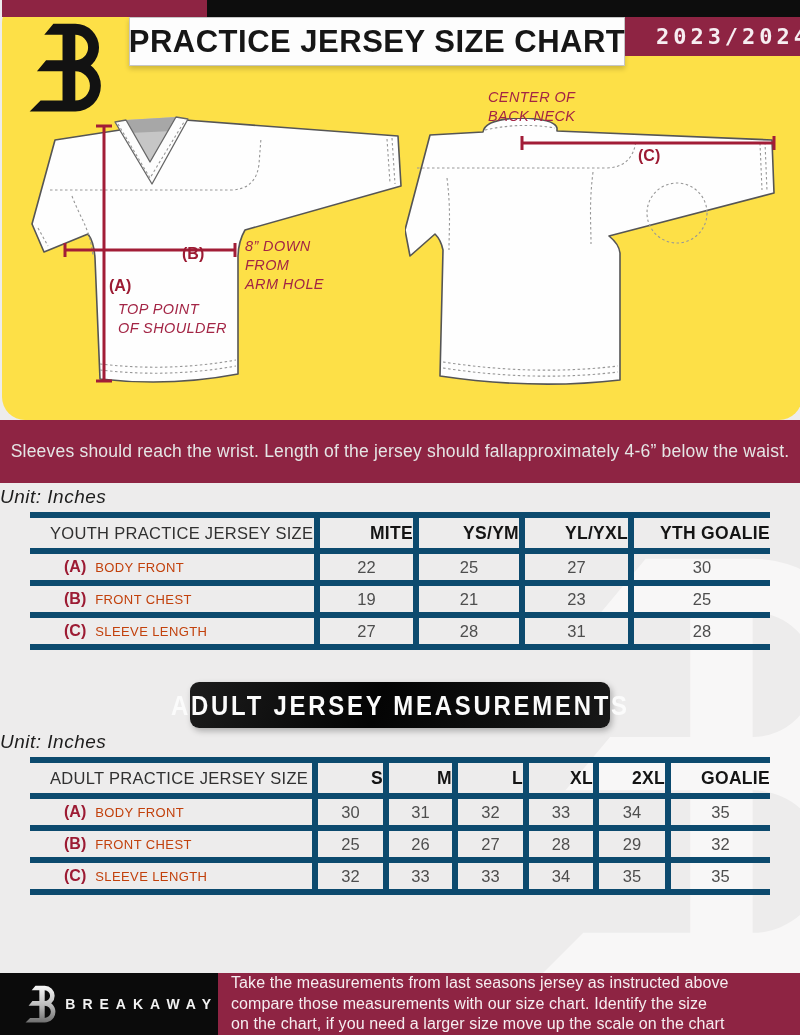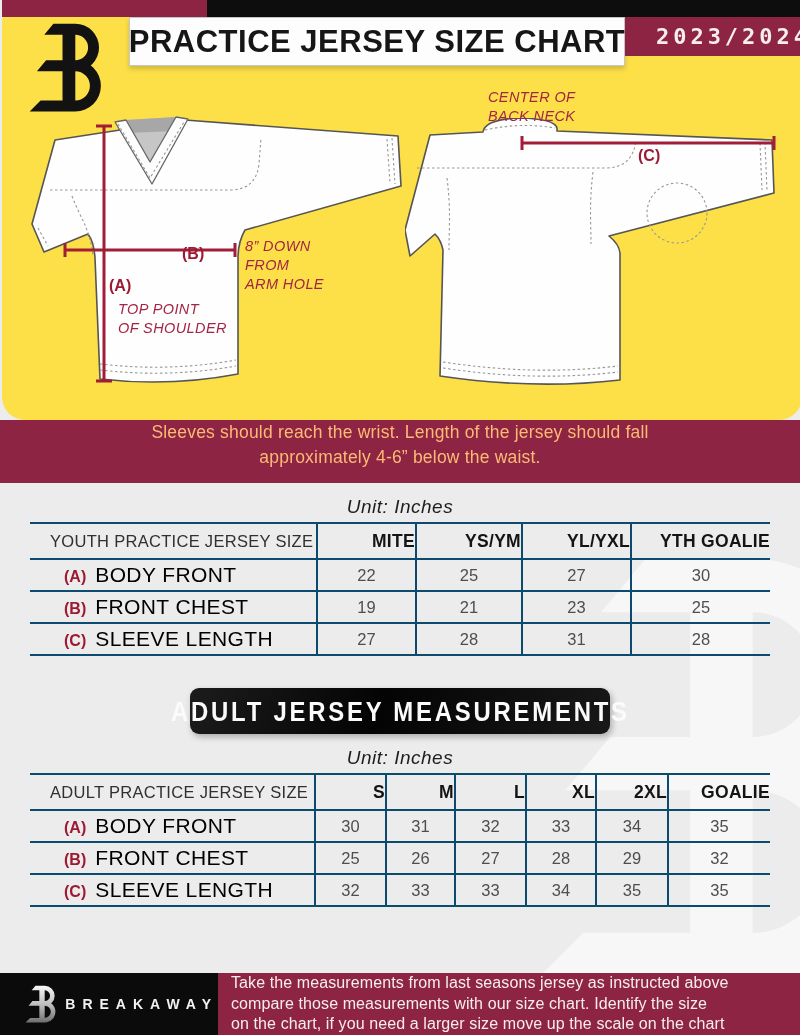--- a/index.html
+++ b/index.html
@@ -27,49 +27,49 @@
   .season-box span { font-family:"DejaVu Sans Mono", monospace; font-weight:700; font-size:22px; letter-spacing:4px; color:#f6edf1; }
   .hero-logo { position:absolute; left:24px; top:20px; width:84px; height:97px; }
   .jersey-svg { position:absolute; }
   .front-svg { left:28px; top:106px; width:420px; height:294px; }
   .back-svg  { left:403px; top:118px; width:390px; height:290px; }
   .anno-key { position:absolute; font-size:16px; font-weight:800; color:#9c1b33; z-index:3; }
   .anno-note { position:absolute; font-style:italic; font-weight:500; font-size:14.5px; line-height:19px; color:#a32545; letter-spacing:.4px; z-index:3; }
   
   .fit-banner {
     position:absolute; left:0; top:420px; width:800px; height:63px; background:#8e2443;
-    display:flex; flex-direction:column; align-items:center; 
-    color:#fdba74; font-size:17.5px; line-height:25px; letter-spacing:.2px;
+    display:flex; flex-direction:row; align-items:center; justify-content:center;
+    color:#e5e5e5; font-size:17.5px; line-height:25px; letter-spacing:.2px;
   }
   
   .lower { position:absolute; left:0; top:483px; width:800px; height:552px; background:#edecec; overflow:hidden; }
   .watermark { position:absolute; left:512px; top:58px; width:410px; height:472px; z-index:0; }
   .lower-content { position:relative; z-index:1; }
   .section-banner {
     width:420px; margin:12px auto 0; height:46px; border-radius:9px;
     background:linear-gradient(110deg,#1c1c1c 0%,#040404 45%,#181818 100%);
     box-shadow:2px 3px 6px rgba(0,0,0,.28);
     display:flex; align-items:center; justify-content:center;
   }
   .section-banner span {
     color:#fbfbfb; font-weight:700; font-size:26px; letter-spacing:3px; white-space:nowrap;
     transform:scale(.92,1.08); transform-origin:center;
   }
-  .unit-label { text-align:center; font-style:italic; font-weight:500; font-size:19px; color:#1d1d1d; margin:13px 0 4px; letter-spacing:.5px; }
+  .unit-label { text-align:left; font-style:italic; font-weight:500; font-size:19px; color:#1d1d1d; margin:3px 0 4px; letter-spacing:.5px; }
   table.size-table { border-collapse:collapse; table-layout:fixed; width:740px; margin:2px auto 0; }
-  .size-table th, .size-table td { border:2px solid #0c4a6e; padding:0; }
+  .size-table th, .size-table td { border:6px solid #0c4a6e; padding:0; }
   .size-table tr > *:first-child { border-left:none; }
   .size-table tr > *:last-child  { border-right:none; }
   .size-table th { height:36px; }
   .size-table td { height:32px; }
   th.label-col { text-align:left; padding-left:20px; font-weight:400; font-size:16.5px; color:#303030; letter-spacing:.3px; }
   th.size-col { font-weight:700; font-size:17.5px; color:#141414; text-align:right; letter-spacing:.3px; }
   td.label-cell { text-align:left; padding-left:34px; white-space:nowrap; }
   td.label-cell .row-key { color:#9c1b33; font-weight:800; font-size:16px; margin-right:9px; }
-  td.label-cell .row-label { font-size:21px; color:#000000; letter-spacing:.4px; }
+  td.label-cell .row-label { font-size:13px; color:#c2410c; letter-spacing:.4px; }
   td.val { text-align:center; color:#4e4e4e; font-size:16.5px;margin-left:19px; }
   .adult-gap { height:20px; }
   
   .footer { position:absolute; left:0; bottom:0; width:800px; height:62px; display:flex; z-index:2; }
   .footer-black { width:218px; height:62px; background:#0b0b0b; display:flex; align-items:center; padding-left:24px; }
   .footer-black svg { width:36px; height:41px; }
   .footer-wordmark { color:#f2f2f2; font-weight:700; font-size:14px; letter-spacing:7px; margin-left:6px; white-space:nowrap; }
   .footer-maroon { flex:1; background:#8e2443; color:#f6edf0; display:flex; flex-direction:column; justify-content:center; padding-left:13px; }
   .footer-maroon div { font-size:16px; line-height:20.5px; letter-spacing:.1px; white-space:nowrap; }
 </style>

